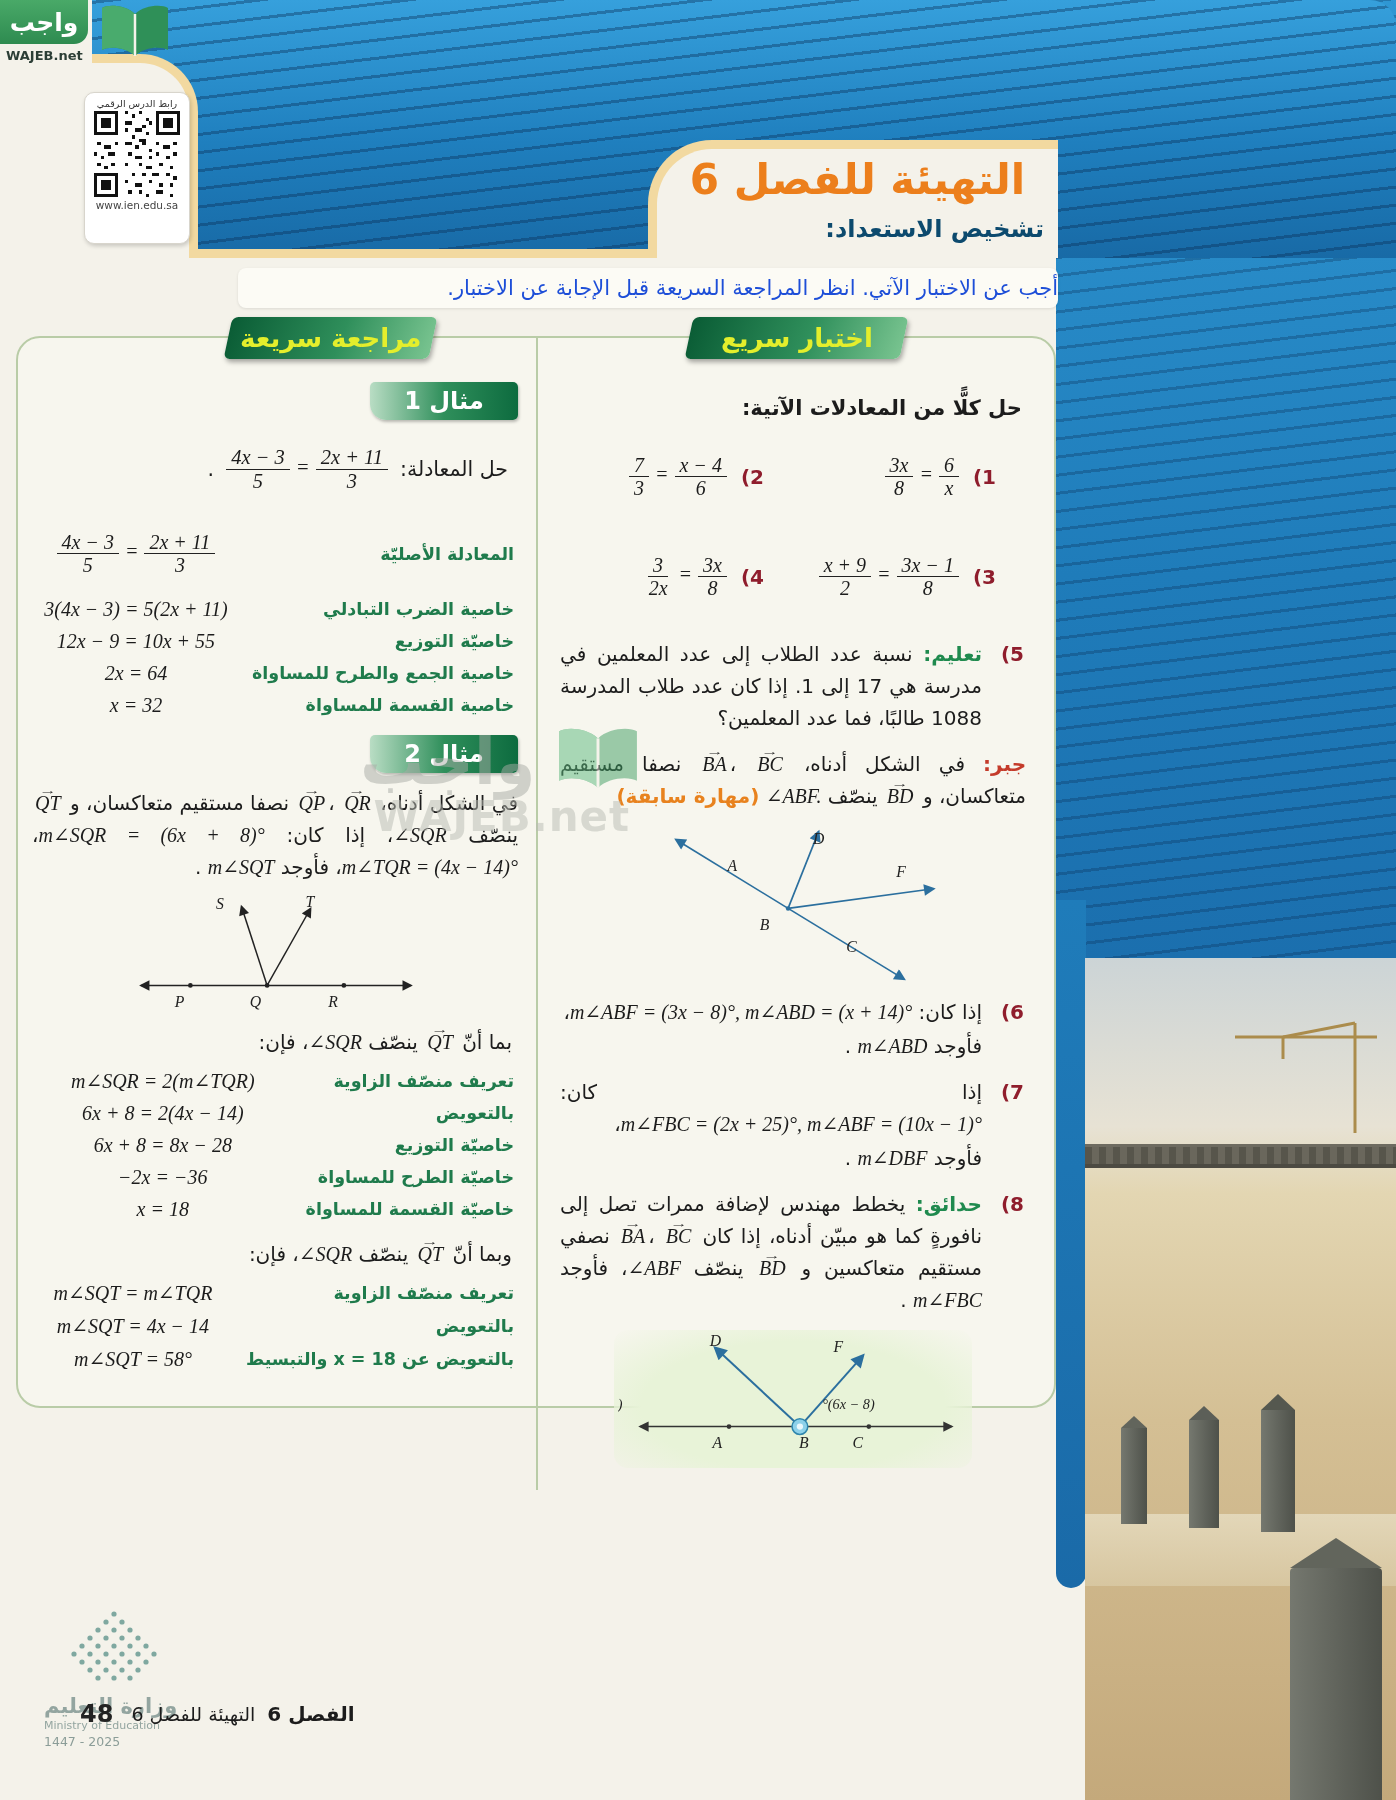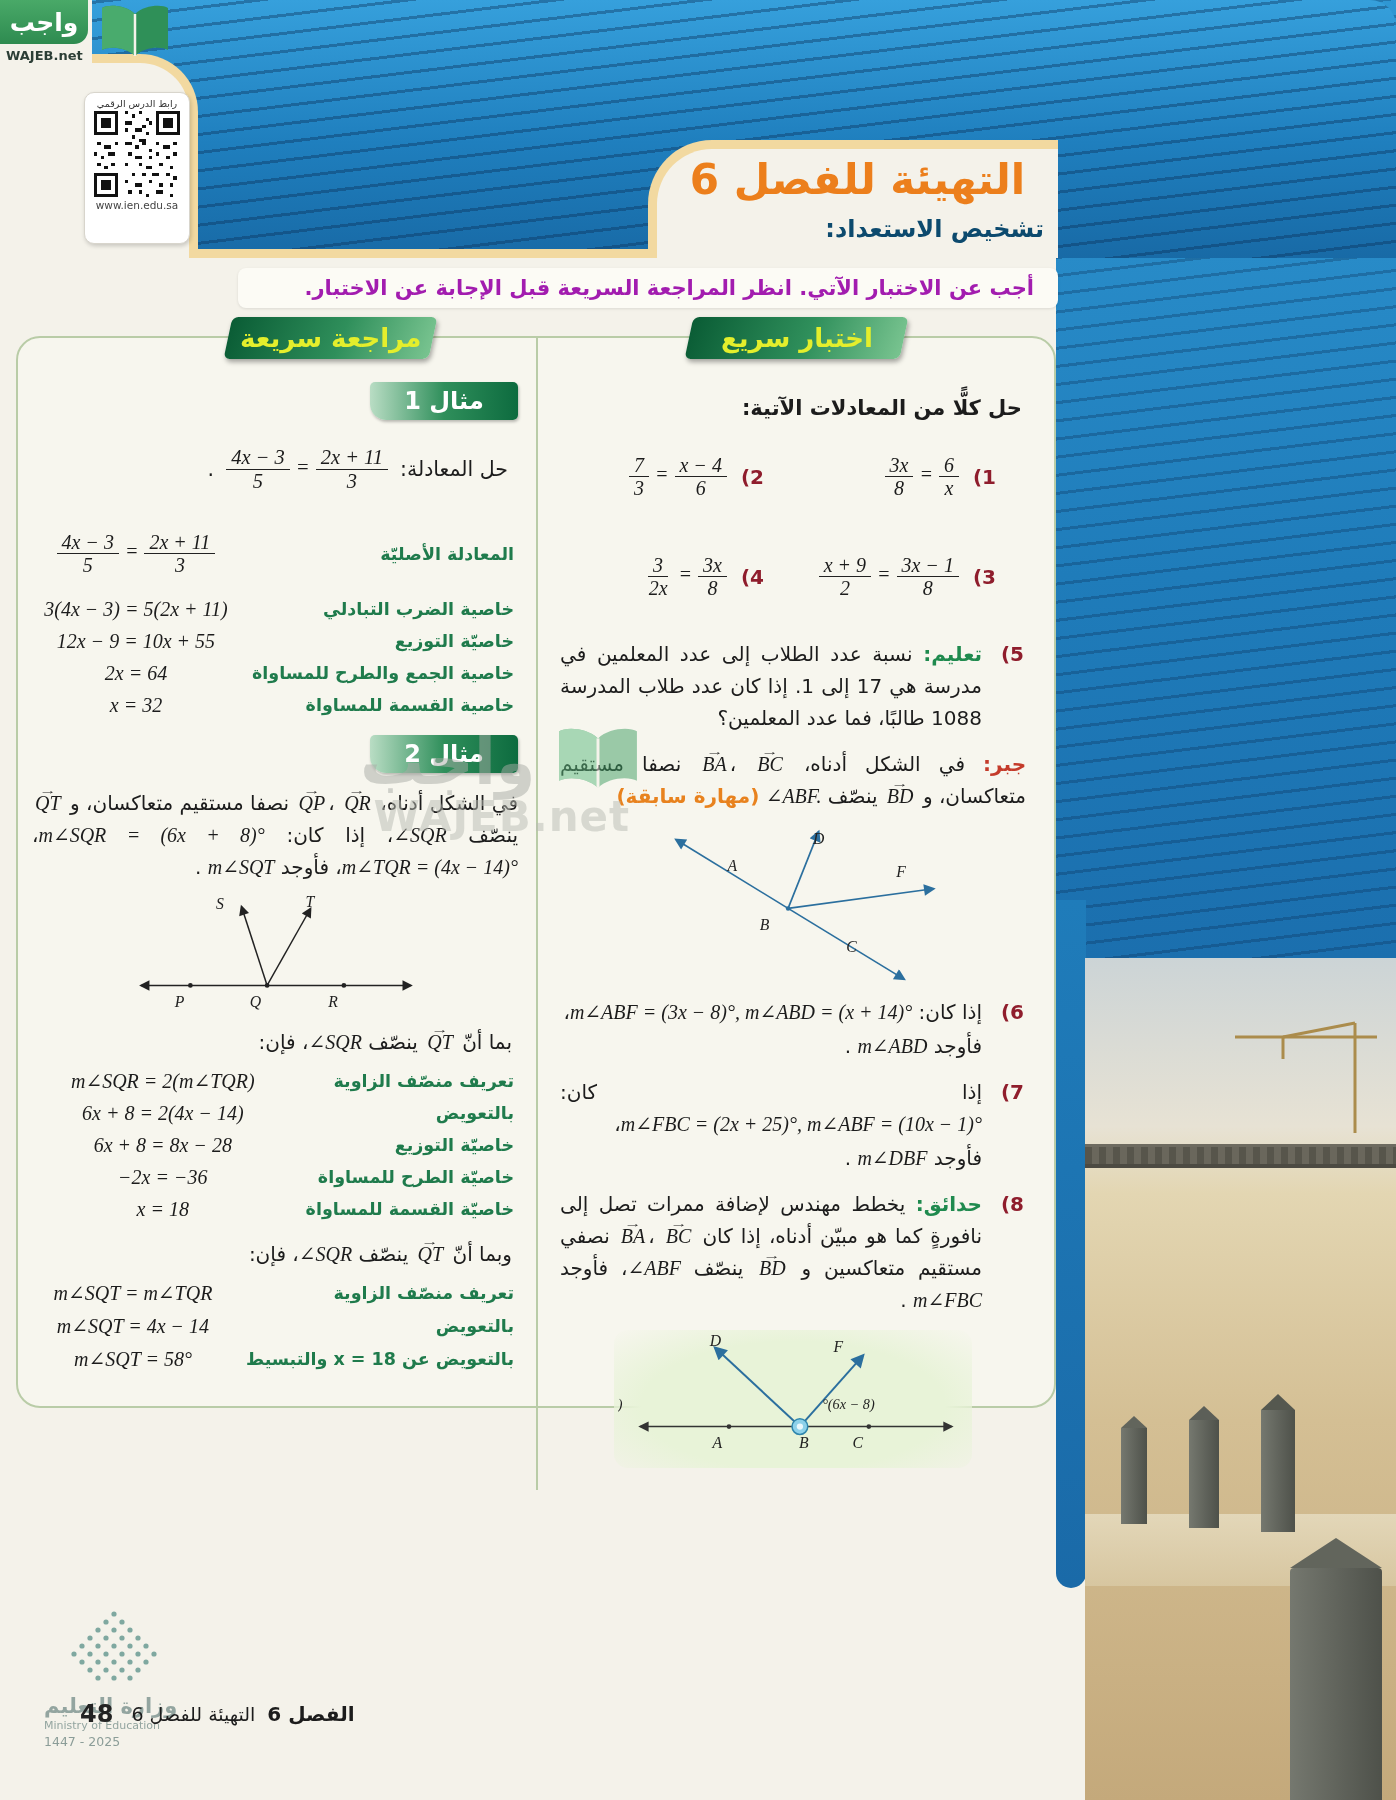--- a/index.html
+++ b/index.html
@@ -34,22 +34,22 @@
 .badge-site{position:absolute;top:48px;left:6px;z-index:5;font-size:13px;font-weight:bold;color:#2c3e36;direction:ltr}
 .book-logo{position:absolute;top:2px;left:96px;z-index:5}
 .qr-card{position:absolute;top:92px;left:84px;width:106px;height:152px;background:#fff;z-index:5;
  border:1px solid #d8d5cc;border-radius:10px;box-shadow:1px 2px 4px rgba(0,0,0,.18);
  display:flex;flex-direction:column;align-items:center;padding:5px 4px;gap:2px}
 .qr-title{font-size:9.5px;color:#333;white-space:nowrap}
 .qr-url{font-size:10.5px;color:#444;direction:ltr}
 
 
 .instruction-bar{position:absolute;top:268px;left:238px;width:820px;height:40px;background:#fcfbf5;z-index:3;
- border-radius:8px;box-shadow:0 1px 3px rgba(0,0,0,.10);line-height:40px;padding:0 24px;
- text-align:right;font-weight:bold;font-size:21px;color:#a21caf}
+ border-radius:8px;box-shadow:0 1px 3px rgba(0,0,0,.10);line-height:40px;padding:0 0;
+ text-align:right;font-weight:normal;font-size:21px;color:#1d4ed8}
 
 
 .frame{position:absolute;top:336px;left:16px;width:1040px;height:1072px;background:#f7f6ee;
  border:2px solid #b9cca7;border-radius:24px;display:grid;grid-template-columns:1fr 1fr;z-index:2}
 .col-test{border-left:2px solid #b9cca7;padding:58px 28px 10px 22px}
 .col-review{padding:44px 18px 10px 14px}
 
 .ribbon{position:absolute;top:-21px;height:42px;z-index:6;
  background:linear-gradient(100deg,#0a5c35 0%,#2f8f5b 55%,#79c490 100%);
  transform:skewX(-12deg);border-radius:6px;box-shadow:2px 3px 5px rgba(0,0,0,.35);

